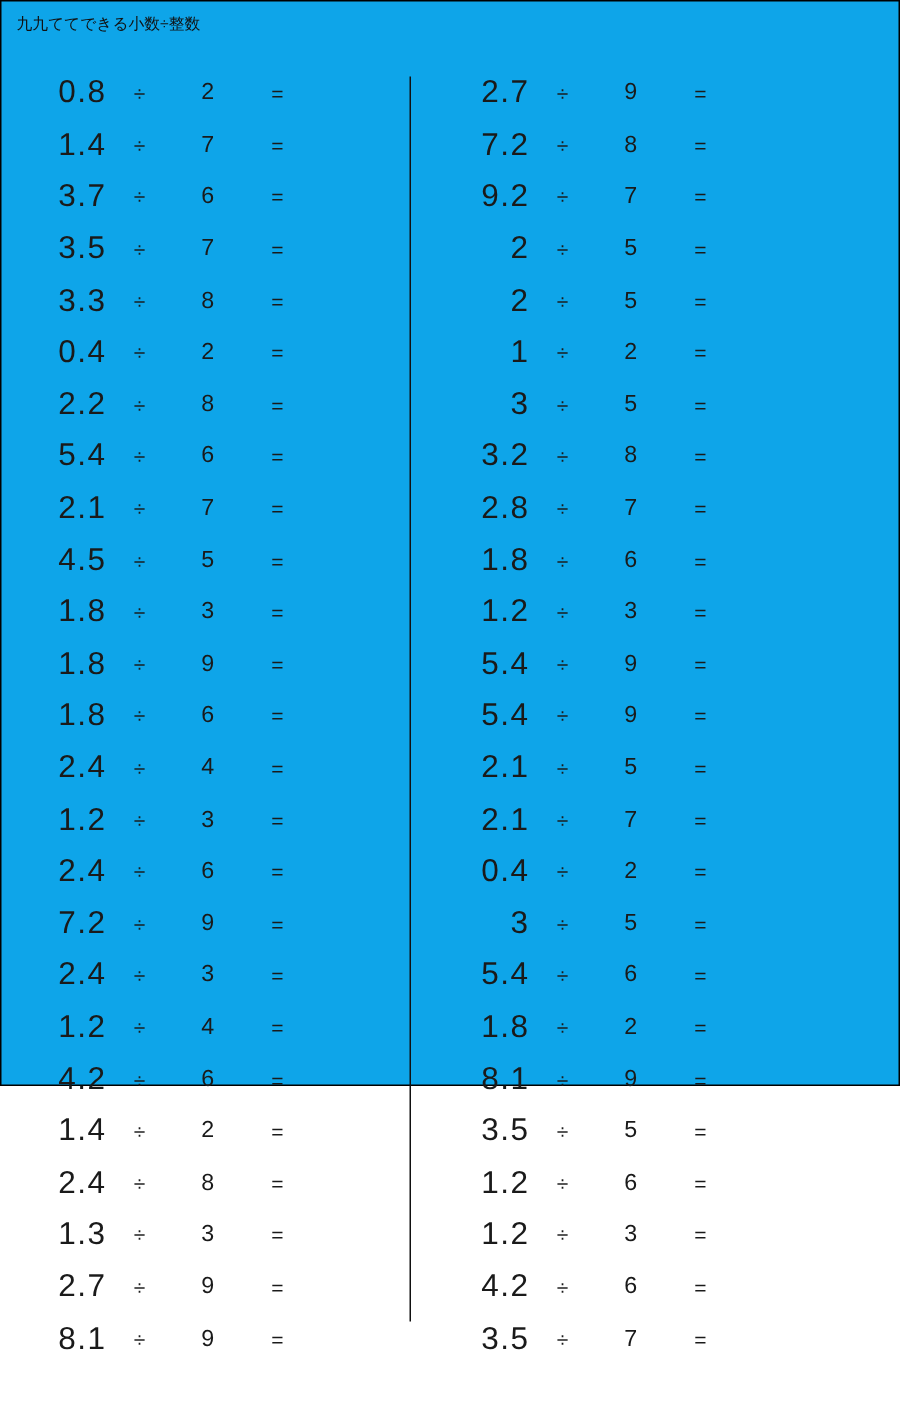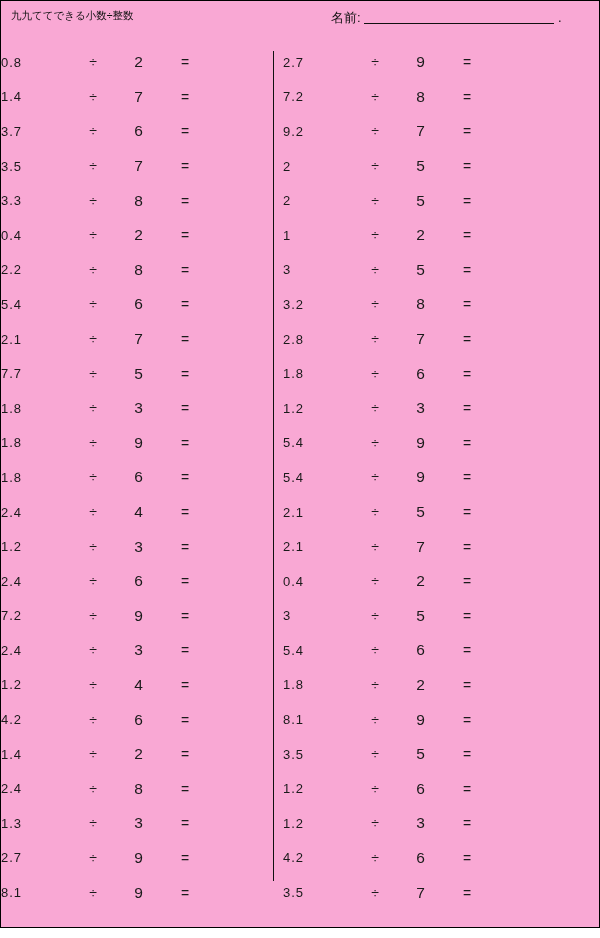--- a/index.html
+++ b/index.html
@@ -13,23 +13,23 @@
     height: 938px;
     font-family: "Liberation Sans", sans-serif;
     color: #1a1a1a;
     position: relative;
     overflow: hidden;
   }
   .sheet {
     position: absolute;
     left: 0; top: 0;
     width: 600px;
-    height: 928px;
+    height: 724px;
     border: 1px solid #000;
-    background: #f9a8d4;
+    background: #0ea5e9;
   }
 
   
   .header {
     position: absolute;
     left: 0; top: 0;
     width: 100%;
     height: 38px;
   }
   .header-title {
@@ -88,23 +88,23 @@
   .row {
     position: relative;
     height: 34.6px;
     display: flex;
     align-items: center;
     font-size: 15.5px;
     color: #1a1a1a;
   }
   .num {
     width: 72px;
-    text-align: left;
+    text-align: right;
     padding-right: 2px;
-    font-size: 13px;
+    font-size: 21px;
     letter-spacing: 1px;
   }
   .op {
     width: 40px;
     text-align: center;
     font-size: 14px;
   }
   .div2 {
     width: 52px;
     text-align: center;
@@ -160,25 +160,20 @@
     white-space: nowrap;
   }
 </style>
 </head>
 <body>
 
 <div class="sheet">
 
   <div class="header">
     <div class="header-title">九九ててできる小数÷整数</div>
-    <div class="name-wrap">
-      <span class="name-label">名前:</span>
-      <span class="name-line"></span>
-      <span class="name-dot">.</span>
-    </div>
   </div>
 
   <div class="columns">
     <div class="divider"></div>
     <div class="col left">
         <div class="row">
           <span class="num">0.8</span>
           <span class="op">÷</span>
           <span class="div2">2</span>
           <span class="eq">=</span>
@@ -234,21 +229,21 @@
           <span class="answer" style="width: 64px; height: 18px; display: inline-block;"></span>
         </div>
         <div class="row">
           <span class="num">2.1</span>
           <span class="op">÷</span>
           <span class="div2">7</span>
           <span class="eq">=</span>
           <span class="answer" style="width: 64px; height: 18px; display: inline-block;"></span>
         </div>
         <div class="row">
-          <span class="num">7.7</span>
+          <span class="num">4.5</span>
           <span class="op">÷</span>
           <span class="div2">5</span>
           <span class="eq">=</span>
           <span class="answer" style="width: 64px; height: 18px; display: inline-block;"></span>
         </div>
         <div class="row">
           <span class="num">1.8</span>
           <span class="op">÷</span>
           <span class="div2">3</span>
           <span class="eq">=</span>

